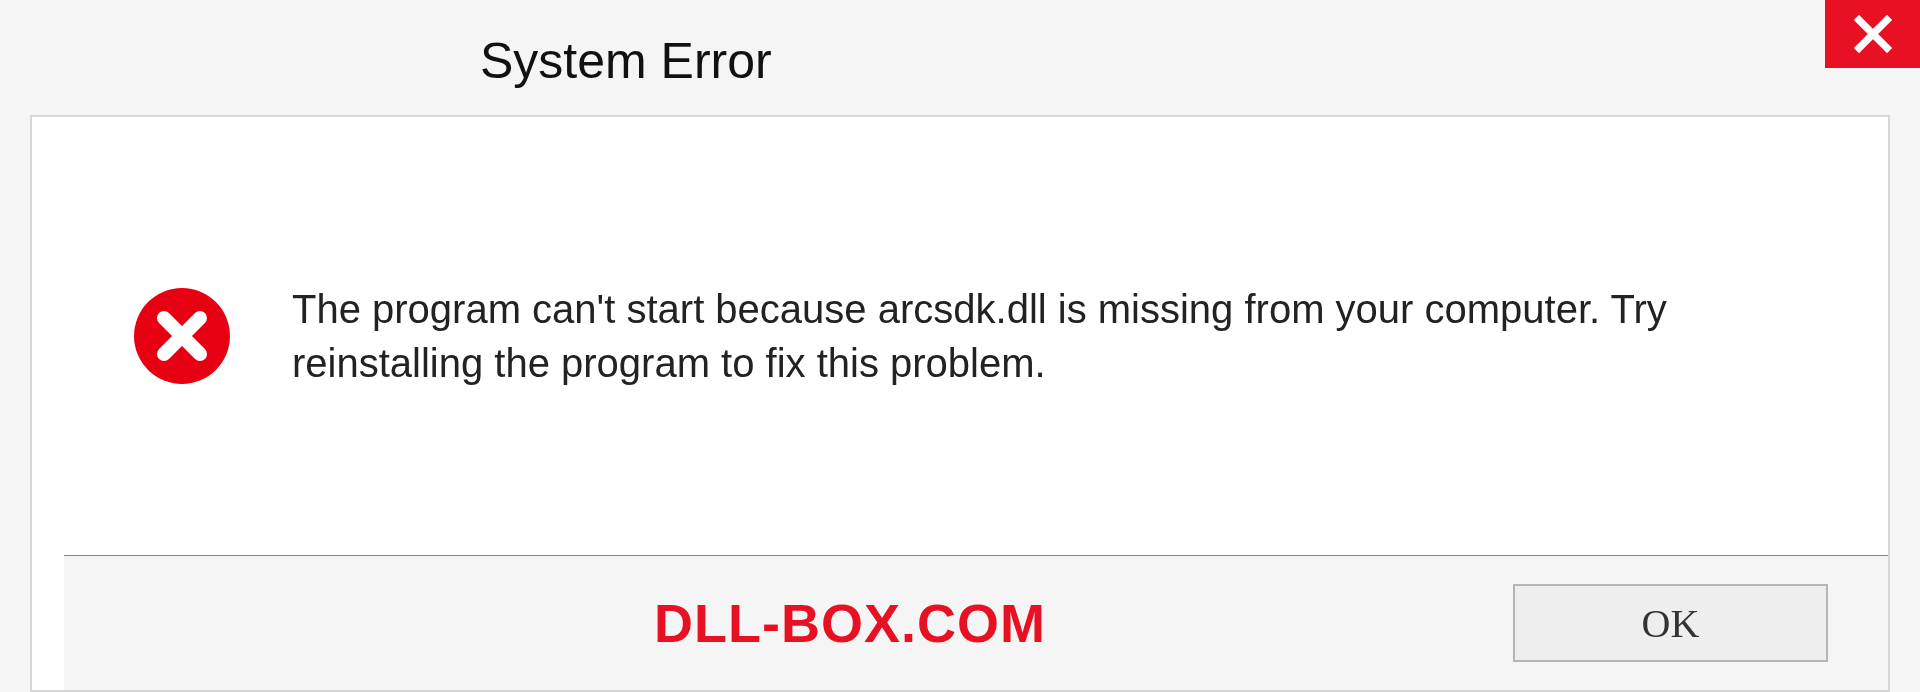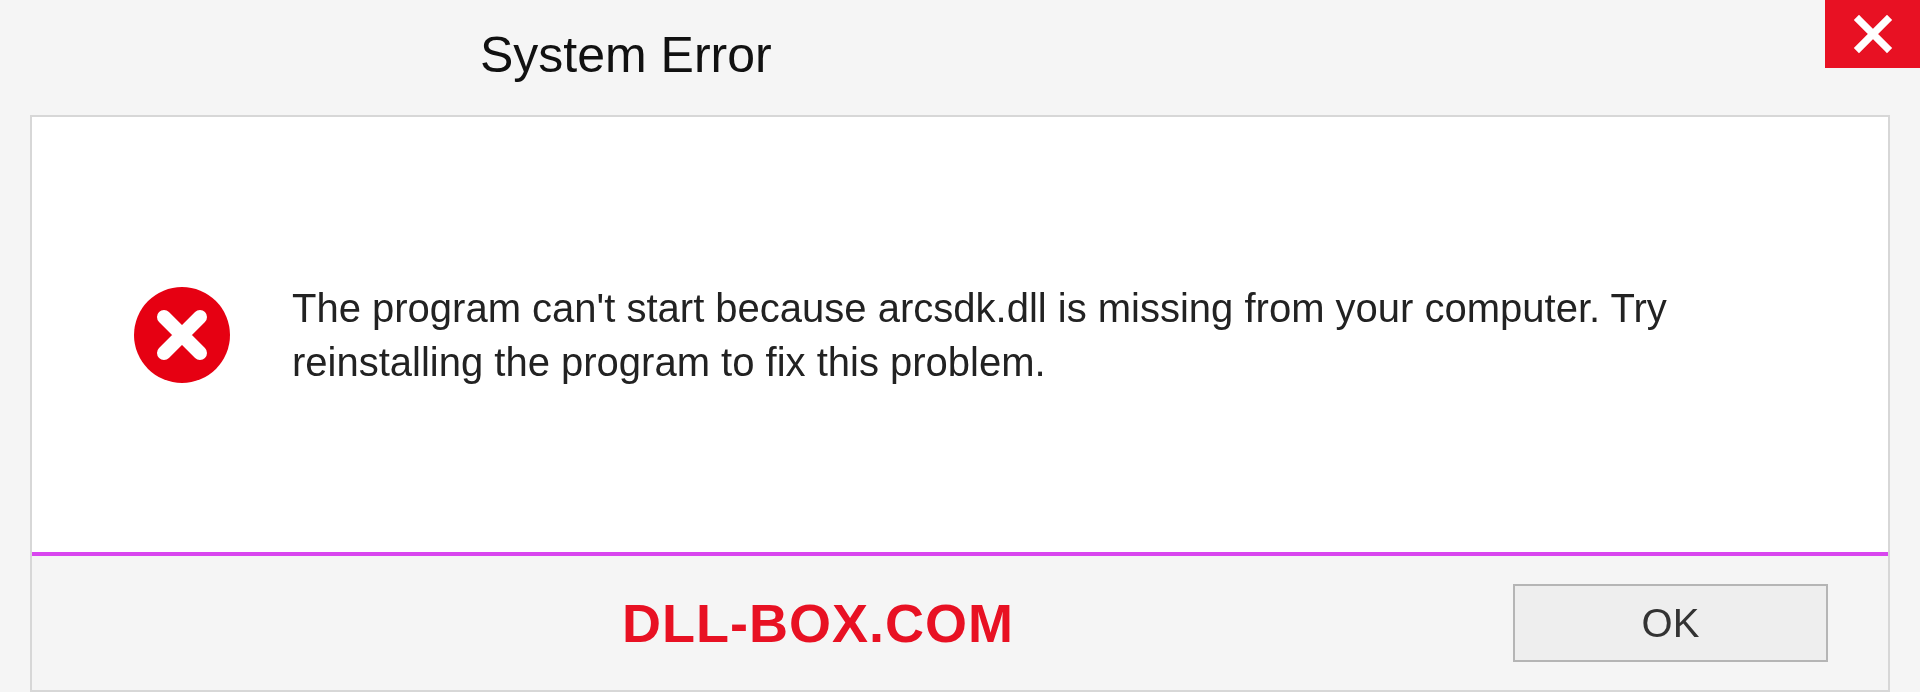--- a/index.html
+++ b/index.html
@@ -19,21 +19,21 @@
       background: #f5f5f5;
       width: 100%;
       height: 100%;
       display: flex;
       flex-direction: column;
     }
     .titlebar {
       background: #f5f5f5;
       height: 90px;
       display: flex;
-      align-items: center;
+      align-items: flex-end;
       justify-content: center;
       position: relative;
       padding-top: 20px;
     }
     .title-text {
       font-size: 50px;
       font-weight: 400;
       color: #111;
       margin-left: 480px;
       margin-right: auto;
@@ -84,42 +84,43 @@
       line-height: 1.35;
       color: #222;
       font-weight: 400;
     }
     .button-row {
       background: #f5f5f5;
       padding: 28px 60px 28px 60px;
       display: flex;
       align-items: center;
       justify-content: space-between;
-      border-top: 4px solid #d946ef;
+      border-top: 1px solid #d946ef;
+      margin-left: 32px;
     }
     .watermark {
       color: #e81123;
       font-size: 54px;
       font-weight: 800;
       letter-spacing: 1px;
       font-family: Arial, sans-serif;
       margin-left: 530px;
     }
     .ok-btn {
       width: 315px;
       height: 78px;
       background: #eeeeee;
       border: 2px solid #b5b5b5;
       font-size: 40px;
       color: #333;
       display: flex;
       align-items: center;
       justify-content: center;
       cursor: pointer;
-      font-family: Liberation Sans, sans-serif;
+      font-family: Liberation Serif, serif;
     }
   </style>
 </head>
 <body>
 
 <div class="dialog-outer">
 
   <div class="titlebar">
     <div class="title-text">System Error</div>
     <div class="close-btn">

